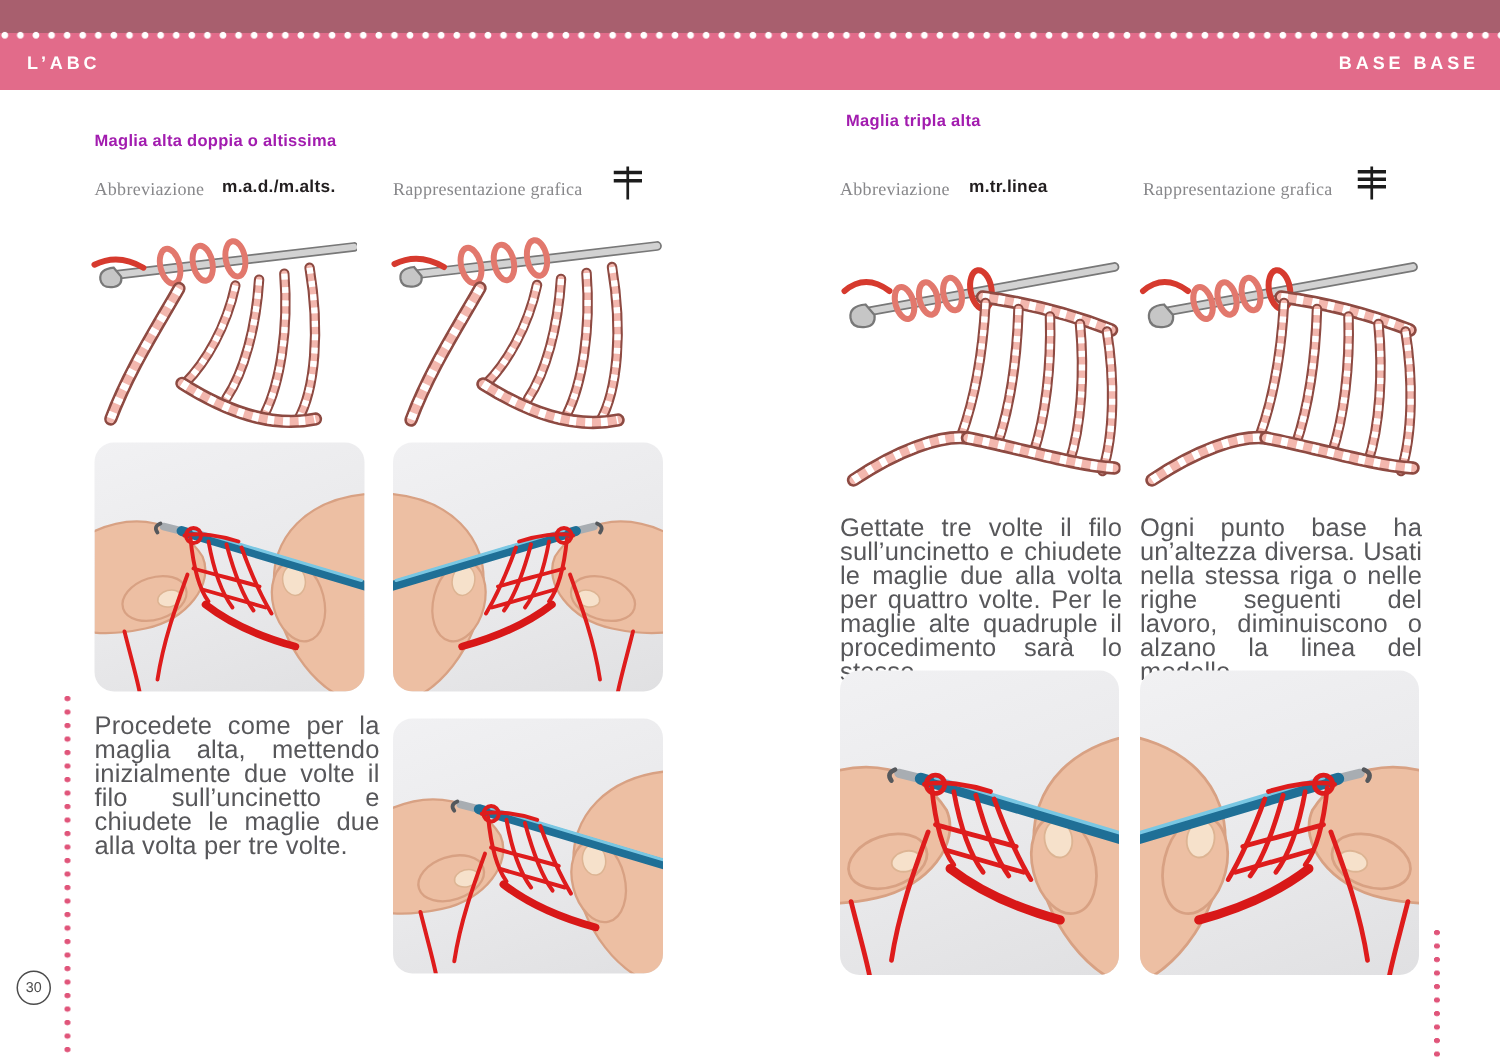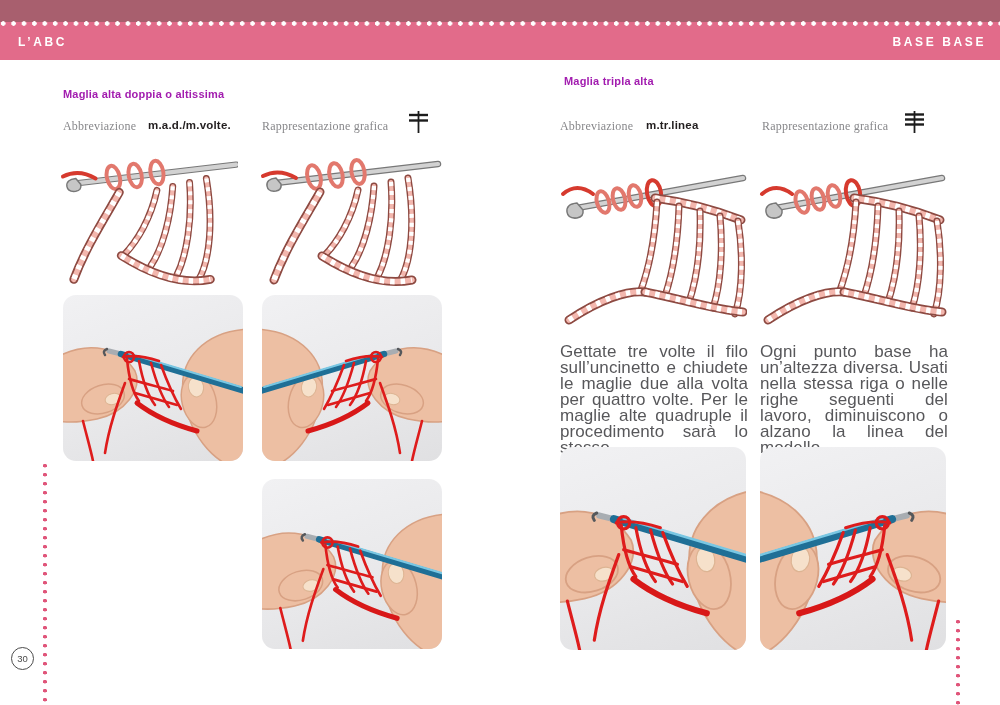--- a/index.html
+++ b/index.html
@@ -234,21 +234,21 @@
 <div class="abs strip-top"></div>
 <div class="abs band"></div>
 <div class="abs header-dots"></div>
 <span class="abs hdr-label hdr-left">L’ABC</span>
 <span class="abs hdr-label hdr-right">BASE BASE</span>
 
 <section>
   <h1 class="abs title" style="left:63px;top:88px;margin:0;">Maglia alta doppia o altissima</h1>
 
   <span class="abs meta-label" style="left:63px;top:119px;">Abbreviazione</span>
-  <span class="abs meta-value" style="left:148px;top:119px;">m.a.d./m.volte.</span>
+  <span class="abs meta-value" style="left:148px;top:119px;">m.a.d./m.alts.</span>
   <span class="abs meta-label" style="left:262px;top:119px;">Rappresentazione grafica</span>
   <svg class="abs stitch-sym" style="left:409px;top:110px;" width="19" height="24" viewBox="0 0 19 24">
     <line x1="9.5" y1="1" x2="9.5" y2="23" stroke-width="1.8"></line>
     <line x1="0" y1="5" x2="19" y2="5" stroke-width="2.4"></line>
     <line x1="0" y1="10.5" x2="19" y2="10.5" stroke-width="2.4"></line>
   </svg>
 
   <div class="abs ill" style="left:60px;top:148px;width:178px;height:145px;">
     <svg viewBox="0 0 180 145">
         <use href="#gIllA"></use>
@@ -267,20 +267,21 @@
   </div>
   <div class="abs photo flip" style="left:262px;top:295px;width:180px;height:166px;">
     <svg viewBox="0 0 180 166" preserveAspectRatio="xMidYMid slice">
         <use href="#gHands"></use>
       </svg>
   </div>
 
   <div class="abs vdots" style="left:43px;top:464px;height:241px;"></div>
 
   <div class="abs bodytext" style="left:63px;top:476px;width:190px;">
+    <p>Procedete come per la maglia alta, mettendo inizialmente due volte il filo sull’uncinetto e chiudete le maglie due alla volta per tre volte.</p>
   </div>
 
   <div class="abs photo" style="left:262px;top:479px;width:180px;height:170px;">
     <svg viewBox="0 0 180 166" preserveAspectRatio="xMidYMid slice">
         <use href="#gHands"></use>
       </svg>
   </div>
 
   <div class="abs pagenum" style="left:11px;top:647px;">30</div>
 </section>

